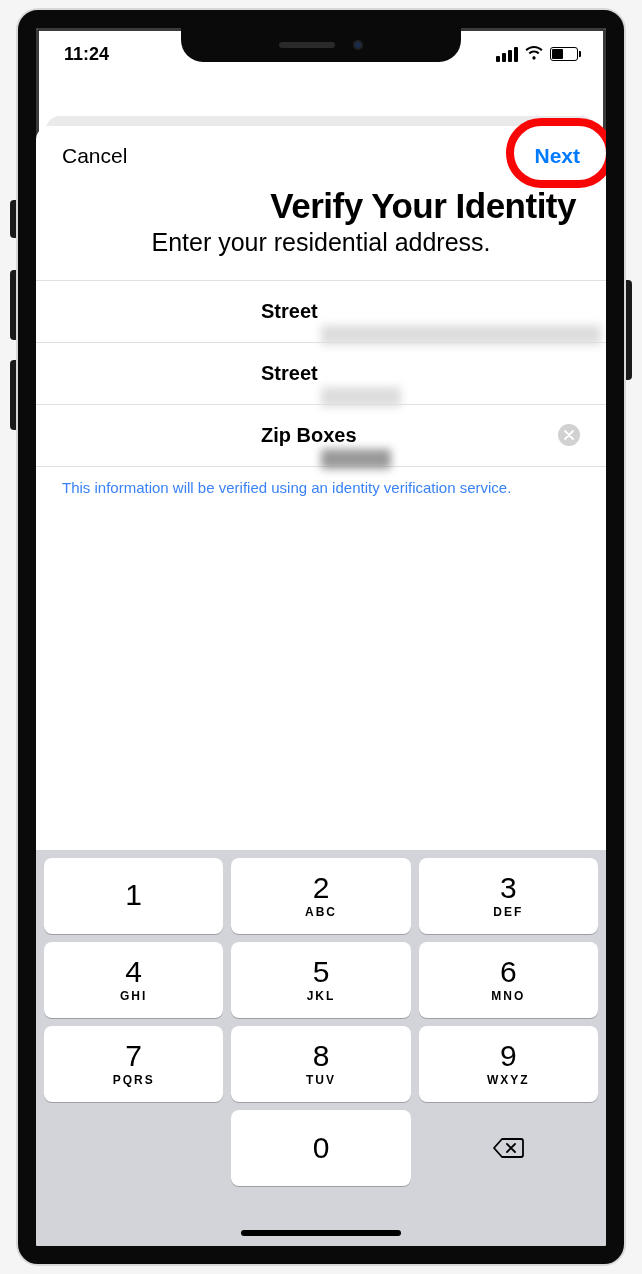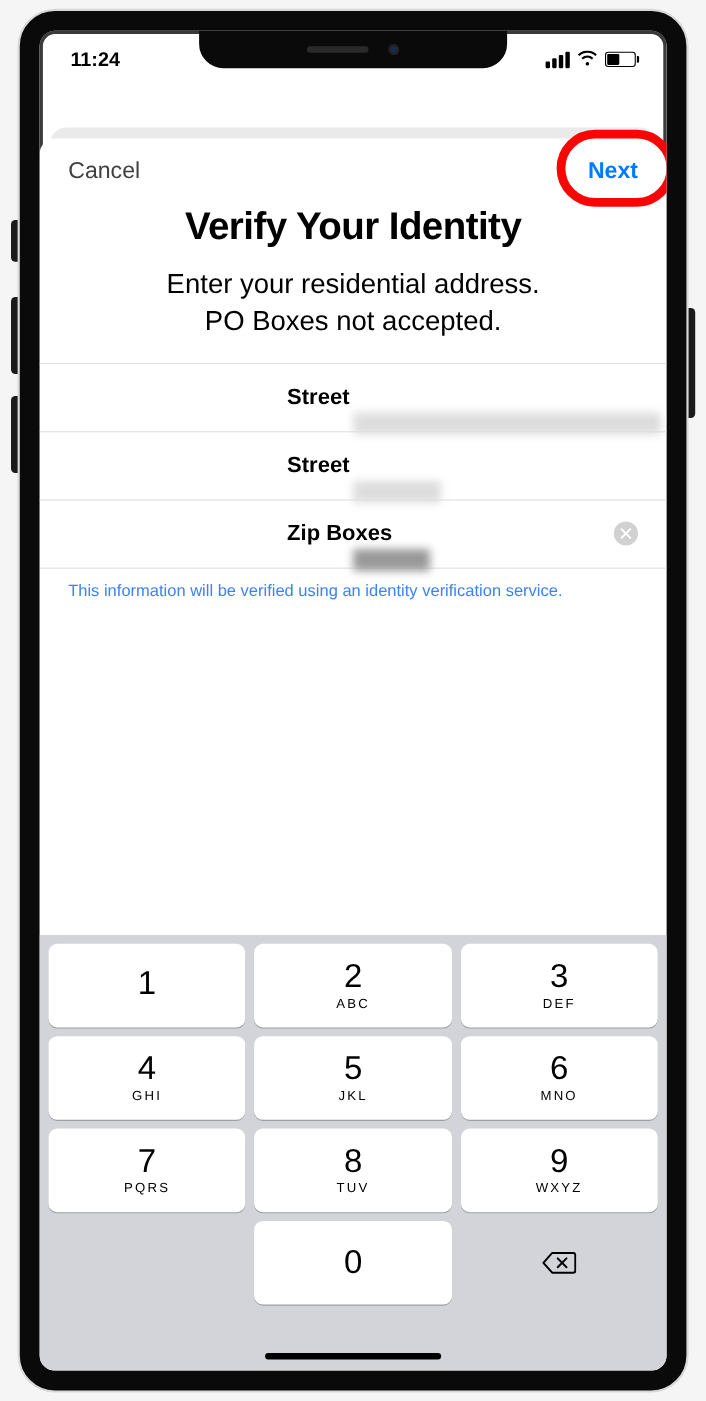--- a/index.html
+++ b/index.html
@@ -12,21 +12,21 @@
       overflow: hidden;
     }
     .phone-frame {
       position: absolute;
       top: 10px;
       left: 18px;
       width: 606px;
       height: 1254px;
       background: #fff;
       border: 18px solid #0a0a0a;
-      border-radius: 32px;
+      border-radius: 20px;
       overflow: hidden;
       box-shadow: inset 0 0 0 3px #3a3a3a, 0 0 0 2px #d8d8d8;
     }
     .left-btn { position: absolute; left: 10px; width: 8px; background: #1a1a1a; border-radius: 4px 0 0 4px; }
     .lb1 { top: 200px; height: 38px; }
     .lb2 { top: 270px; height: 70px; }
     .lb3 { top: 360px; height: 70px; }
     .right-btn { position: absolute; right: 10px; top: 280px; width: 8px; height: 100px; background: #1a1a1a; border-radius: 0 4px 4px 0; }
 
     .notch {
@@ -74,35 +74,35 @@
       background: #fff;
       border-radius: 14px 14px 0 0;
       z-index: 2;
       display: flex; flex-direction: column;
     }
     .nav-row {
       display: flex; justify-content: space-between; align-items: center;
       padding: 18px 26px 4px 26px;
       font-size: 21px;
     }
-    .nav-left { color: #404040; font-weight: 400; cursor: pointer; }
+    .nav-left { color: #000000; font-weight: 400; cursor: pointer; }
     .nav-right { color: #007aff; font-weight: 700; cursor: pointer; }
 
     .highlight-ring {
       position: absolute;
       top: 90px; right: -8px;
       width: 108px; height: 70px;
       border: 8px solid #f80505;
       border-radius: 36px;
       z-index: 50;
       pointer-events: none;
     }
 
     .title-block { text-align: center; padding: 14px 30px 20px; }
-    .page-title { font-size: 35px; font-weight: 700; letter-spacing: -0.5px; margin-bottom: 16px;}
+    .page-title { font-size: 35px; font-weight: 700; letter-spacing: -0.5px;  text-align: right;}
     .subtitle { font-size: 25px; line-height: 1.35; color: #000; }
 
     .fields { border-top: 1px solid #e0e0e0; }
     .field-row {
       display: flex; align-items: center;
       padding: 19px 26px;
       border-bottom: 1px solid #e0e0e0;
       position: relative;
       flex-direction: column;
     }
@@ -142,21 +142,21 @@
       background: #fff;
       border-radius: 8px;
       height: 76px;
       display: flex; flex-direction: column; align-items:center; justify-content:center;
       box-shadow: 0 1px 0 rgba(0,0,0,0.25);
       cursor: pointer;
       user-select: none;
       position: relative;
     }
     .key-num { font-size: 30px; font-weight: 400; line-height: 1; color:#000;}
-    .key-letters { font-size: 12px; font-weight: 400; letter-spacing: 2px; color:#000; margin-top:2px;}
+    .key-letters { font-size: 12px; font-weight: 700; letter-spacing: 2px; color:#000; margin-top:2px;}
     .key-spacer { flex: 1; background: transparent; box-shadow: none; }
     .key-backspace { flex: 1; background: transparent; box-shadow:none; display:flex; align-items:center; justify-content:center; }
     .key-backspace svg { width: 32px; height: 24px; }
 
     .home-indicator {
       position: absolute; bottom: 10px; left: 50%; transform: translateX(-50%);
       width: 160px; height: 6px; background: #000; border-radius: 3px;
       z-index: 60;
     }
   </style>
@@ -198,21 +198,20 @@
   <div class="sheet">
     <div class="nav-row">
       <span class="nav-left">Cancel</span>
       <span class="nav-right">Next</span>
     </div>
 
     <div class="title-block">
       <h1 class="page-title">Verify Your Identity</h1>
       <div class="subtitle">
         <span>Enter your residential address.</span><br>
-        <span>PO Boxes not accepted.</span>
       </div>
     </div>
 
     <div class="fields">
       <div class="field-row">
         <div class="field-label">Street</div>
         <div class="field-value">
           <div class="blur-rect br-long"></div>
         </div>
       </div>

